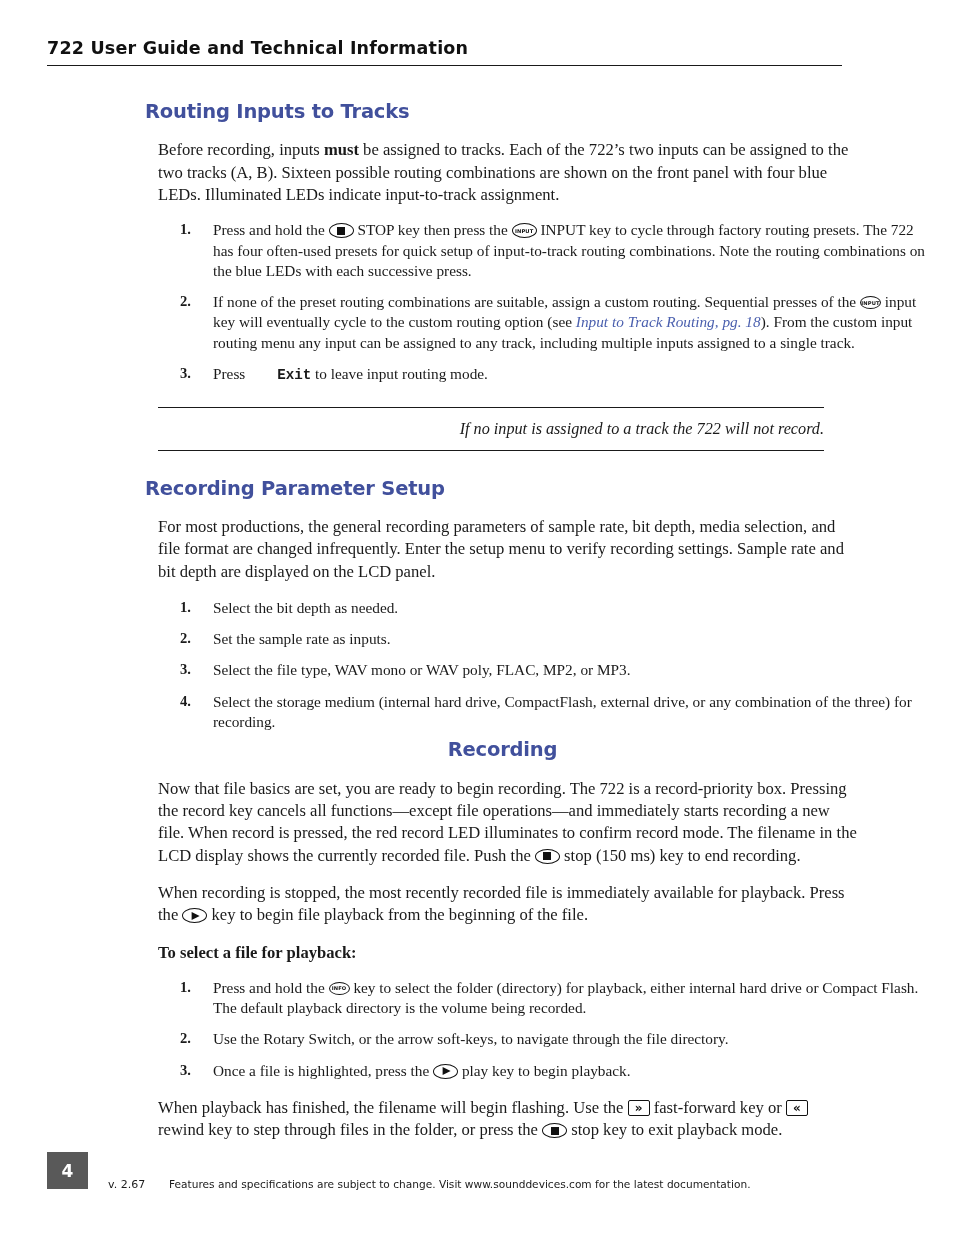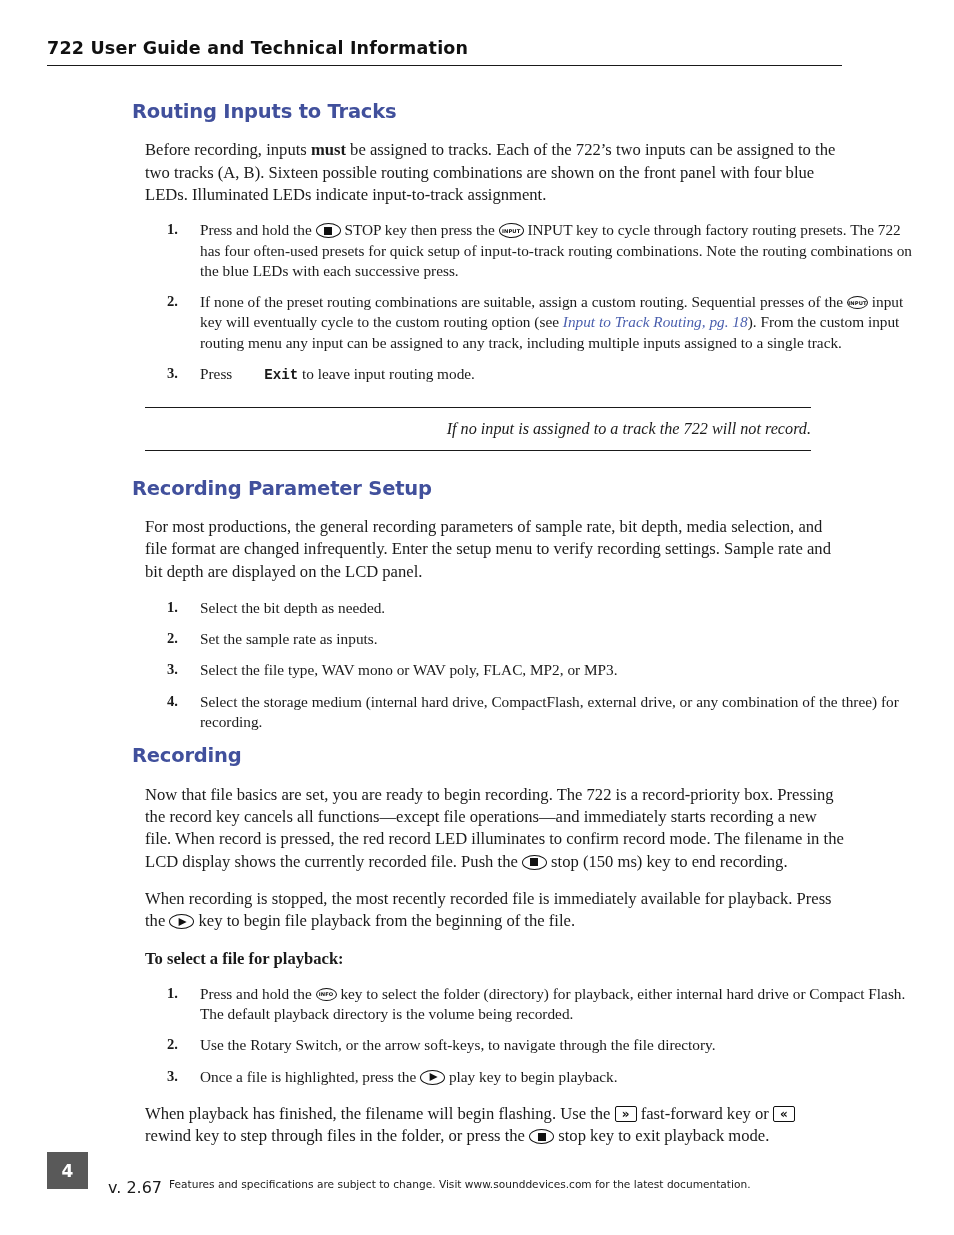--- a/index.html
+++ b/index.html
@@ -37,21 +37,21 @@
     padding-bottom: 7px;
   }
   .running-header .rh-rule {
     border-bottom: 1.6px solid #1a1a1a;
     width: 795px;
   }
 
   
   .content {
     position: absolute;
-    left: 47px;
+    left: 60px;
     top: 100px;
     width: 800px;
   }
 
   h2.section-head {
     font-family: "DejaVu Sans", sans-serif;
     font-weight: bold;
     font-size: 19.5px;
     color: #41509c;
     margin: 0 0 0 85px;
@@ -224,21 +224,21 @@
     font-size: 17px;
     display: flex;
     align-items: center;
     justify-content: center;
   }
   .footer-version {
     position: absolute;
     left: 108px;
     top: 26px;
     font-family: "DejaVu Sans", sans-serif;
-    font-size: 16px;
+    font-size: 11px;
     color: #1a1a1a;
   }
   .footer-note {
     position: absolute;
     left: 169px;
     top: 26px;
     font-family: "DejaVu Sans", sans-serif;
     font-size: 10.6px;
     color: #1a1a1a;
     white-space: nowrap;
@@ -282,21 +282,21 @@
 
     <p class="body-para after-head">For most productions, the general recording parameters of sample rate, bit depth, media selection, and file format are changed infrequently. Enter the setup menu to verify recording settings. Sample rate and bit depth are displayed on the LCD panel.</p>
 
     <ol class="steps spaced-list" style="margin-top:15px;">
       <li><span class="num">1.</span><span>Select the bit depth as needed.</span></li>
       <li><span class="num">2.</span><span>Set the sample rate as inputs.</span></li>
       <li><span class="num">3.</span><span>Select the file type, WAV mono or WAV poly, FLAC, MP2, or MP3.</span></li>
       <li><span class="num">4.</span><span>Select the storage medium (internal hard drive, CompactFlash, external drive, or any combination of the three) for recording.</span></li>
     </ol>
 
-    <h2 class="section-head" style="margin-top:12px;">Recording</h2>
+    <h2 class="section-head" style="margin-top:6px;text-align:center;">Recording</h2>
 
     <p class="body-para after-head"><span>Now that file basics are set, you are ready to begin recording. The 722 is a record-priority box. Pressing the record key cancels all functions—except file operations—and immediately starts recording a new file. When record is pressed, the red record LED illuminates to confirm record mode. The filename in the LCD display shows the currently recorded file. Push the </span><span class="key key-oval"><span class="stop-sq"></span></span><span> stop (150 ms) key to end recording.</span></p>
 
 
     <p class="body-para after-head"><span>When recording is stopped, the most recently recorded file is immediately available for playback. Press the </span><span class="key key-oval"><span class="play-tri"></span></span><span> key to begin file playback from the beginning of the file.</span></p>
 
     <p class="body-para subhead-bold" style="margin-top:16px;">To select a file for playback:</p>
 
     <ol class="steps spaced-list" style="margin-top:13px;">
       <li>

